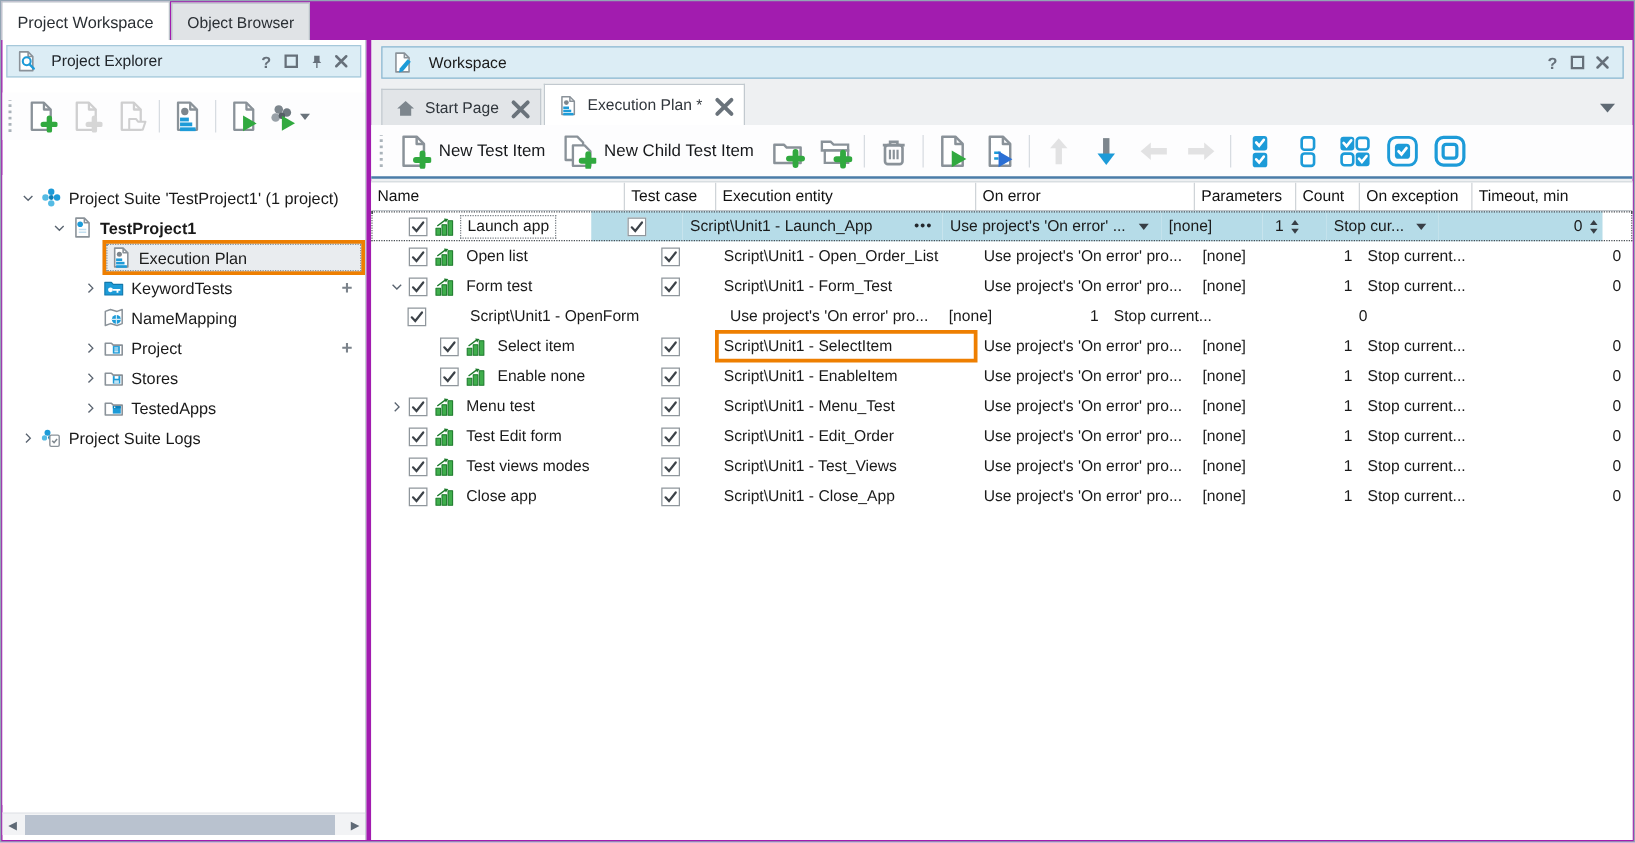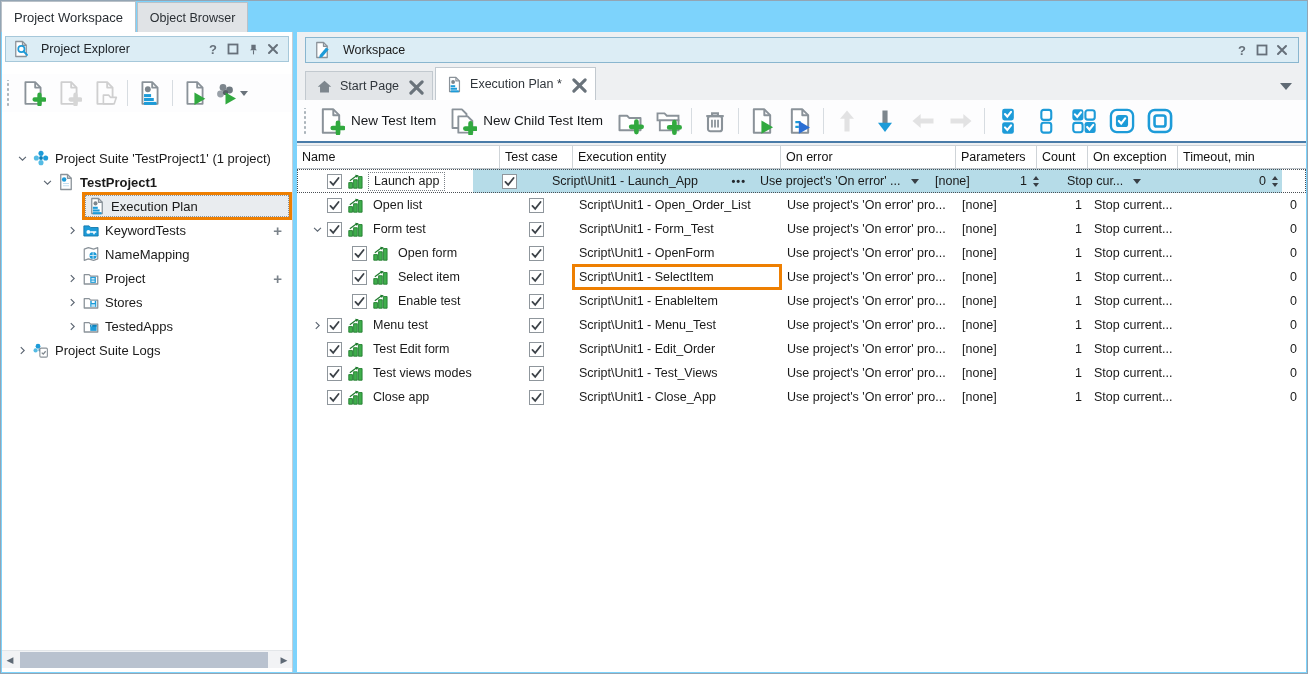--- a/index.html
+++ b/index.html
@@ -5,21 +5,21 @@
   * { box-sizing: border-box; margin: 0; padding: 0; }
   html,body { width:1308px; height:674px; }
   body {
     font-family: "Liberation Sans", sans-serif;
     font-size: 12.5px;
     color: #1a1a1a;
     background: #eceef0;
     position: relative;
     overflow: hidden;
   }
-  .app { position:absolute; inset:0; border:1px solid #93a5b4; background:#7dd3fc; }
+  .app { position:absolute; inset:0; border:1px solid #93a5b4; background:#a21caf; }
 
   
   .main-tabs { position:absolute; left:0; top:0; height:31px; display:flex; align-items:flex-end; }
   .main-tab { height:30px; display:flex; align-items:center; padding:0 12px; background:#e0e3e6;
               border:1px solid #b9c1c8; border-bottom:none; margin-right:1px; cursor:default; font-size:12.5px; color:#2a2f34; }
   .main-tab.active { background:#fff; height:31px; font-size:13px; }
 
   
   .left-panel { position:absolute; left:1px; top:31px; width:291px; bottom:1px; background:#fff; border-right:1px solid #c6cfd6; }
   .panel-header { height:26px; margin:4px 3px 12px 3px; background:#dcedf5; border:1px solid #a6c8da;
@@ -705,50 +705,77 @@
               <span>1</span>
             </div>
             <div class="g-cell" style="width: 90px;">
               <span>Stop current...</span>
             </div>
             <div class="g-cell c-right" style="width: 131px; padding-right: 12px;">
               <span>0</span>
             </div>
           </div>
           <div class="grid-row">
+            <div class="g-cell c-center" style="width: 73px;">
+              <span class="checkbox">
+                <svg viewBox="0 0 14 14">
+                  <path d="M2.6 7.4l3 3.2 5.8-7.4" fill="none" stroke="#3c4248" stroke-width="1.9" stroke-linecap="round"></path>
+                </svg>
+              </span>
+            </div>
+            <div class="g-cell" style="width: 208px;">
+              <span>Script\Unit1 - OpenForm</span>
+            </div>
+            <div class="g-cell" style="width: 175px;">
+              <span>Use project's 'On error' pro...</span>
+            </div>
+            <div class="g-cell" style="width: 81px;">
+              <span>[none]</span>
+            </div>
+            <div class="g-cell c-right" style="width: 51px;">
+              <span>1</span>
+            </div>
+            <div class="g-cell" style="width: 90px;">
+              <span>Stop current...</span>
+            </div>
+            <div class="g-cell c-right" style="width: 131px; padding-right: 12px;">
+              <span>0</span>
+            </div>
+          </div>
+          <div class="grid-row">
             <div class="g-cell c-name name-cell" style="width: 203px;">
               <span class="nc-spacer" style="width: 35px;"></span>
               <span class="nc-expander"></span>
               <span class="checkbox">
                 <svg viewBox="0 0 14 14">
                   <path d="M2.6 7.4l3 3.2 5.8-7.4" fill="none" stroke="#3c4248" stroke-width="1.9" stroke-linecap="round"></path>
                 </svg>
               </span>
               <span class="row-icon">
                 <svg viewBox="0 0 24 24" width="17" height="17">
                   <g stroke="#1d7a2c" stroke-width="1.2" stroke-linejoin="round">
                     <rect x="2.5" y="13.5" width="5.2" height="8" fill="#3fae4c"></rect>
                     <rect x="9.3" y="9.5" width="5.2" height="12" fill="#3fae4c"></rect>
                     <rect x="16.1" y="5" width="5.2" height="16.5" fill="#3fae4c"></rect>
                   </g>
                   <path d="M4 11L14 3.5" stroke="#1d7a2c" stroke-width="1.6"></path>
                   <path d="M11.5 2.5l5 .5-2.8 4z" fill="#1d7a2c"></path>
                 </svg>
               </span>
-              <span class="nc-label">Open form</span>
+              <span class="nc-label">Select item</span>
             </div>
             <div class="g-cell c-center" style="width: 73px;">
               <span class="checkbox">
                 <svg viewBox="0 0 14 14">
                   <path d="M2.6 7.4l3 3.2 5.8-7.4" fill="none" stroke="#3c4248" stroke-width="1.9" stroke-linecap="round"></path>
                 </svg>
               </span>
             </div>
-            <div class="g-cell" style="width: 208px;">
-              <span>Script\Unit1 - OpenForm</span>
+            <div class="g-cell cell-annotated" style="width: 208px;">
+              <span>Script\Unit1 - SelectItem</span>
             </div>
             <div class="g-cell" style="width: 175px;">
               <span>Use project's 'On error' pro...</span>
             </div>
             <div class="g-cell" style="width: 81px;">
               <span>[none]</span>
             </div>
             <div class="g-cell c-right" style="width: 51px;">
               <span>1</span>
             </div>
@@ -772,131 +799,131 @@
                 <svg viewBox="0 0 24 24" width="17" height="17">
                   <g stroke="#1d7a2c" stroke-width="1.2" stroke-linejoin="round">
                     <rect x="2.5" y="13.5" width="5.2" height="8" fill="#3fae4c"></rect>
                     <rect x="9.3" y="9.5" width="5.2" height="12" fill="#3fae4c"></rect>
                     <rect x="16.1" y="5" width="5.2" height="16.5" fill="#3fae4c"></rect>
                   </g>
                   <path d="M4 11L14 3.5" stroke="#1d7a2c" stroke-width="1.6"></path>
                   <path d="M11.5 2.5l5 .5-2.8 4z" fill="#1d7a2c"></path>
                 </svg>
               </span>
-              <span class="nc-label">Select item</span>
+              <span class="nc-label">Enable none</span>
             </div>
             <div class="g-cell c-center" style="width: 73px;">
               <span class="checkbox">
                 <svg viewBox="0 0 14 14">
                   <path d="M2.6 7.4l3 3.2 5.8-7.4" fill="none" stroke="#3c4248" stroke-width="1.9" stroke-linecap="round"></path>
                 </svg>
               </span>
             </div>
-            <div class="g-cell cell-annotated" style="width: 208px;">
-              <span>Script\Unit1 - SelectItem</span>
+            <div class="g-cell" style="width: 208px;">
+              <span>Script\Unit1 - EnableItem</span>
             </div>
             <div class="g-cell" style="width: 175px;">
               <span>Use project's 'On error' pro...</span>
             </div>
             <div class="g-cell" style="width: 81px;">
               <span>[none]</span>
             </div>
             <div class="g-cell c-right" style="width: 51px;">
               <span>1</span>
             </div>
             <div class="g-cell" style="width: 90px;">
               <span>Stop current...</span>
             </div>
             <div class="g-cell c-right" style="width: 131px; padding-right: 12px;">
               <span>0</span>
             </div>
           </div>
           <div class="grid-row">
             <div class="g-cell c-name name-cell" style="width: 203px;">
-              <span class="nc-spacer" style="width: 35px;"></span>
-              <span class="nc-expander"></span>
+              <span class="nc-spacer" style="width: 10px;"></span>
+              <span class="nc-expander">
+                <svg width="11" height="11" viewBox="0 0 16 16">
+                  <path class="expander-glyph" d="M5.5 3l5 5-5 5"></path>
+                </svg>
+              </span>
               <span class="checkbox">
                 <svg viewBox="0 0 14 14">
                   <path d="M2.6 7.4l3 3.2 5.8-7.4" fill="none" stroke="#3c4248" stroke-width="1.9" stroke-linecap="round"></path>
                 </svg>
               </span>
               <span class="row-icon">
                 <svg viewBox="0 0 24 24" width="17" height="17">
                   <g stroke="#1d7a2c" stroke-width="1.2" stroke-linejoin="round">
                     <rect x="2.5" y="13.5" width="5.2" height="8" fill="#3fae4c"></rect>
                     <rect x="9.3" y="9.5" width="5.2" height="12" fill="#3fae4c"></rect>
                     <rect x="16.1" y="5" width="5.2" height="16.5" fill="#3fae4c"></rect>
                   </g>
                   <path d="M4 11L14 3.5" stroke="#1d7a2c" stroke-width="1.6"></path>
                   <path d="M11.5 2.5l5 .5-2.8 4z" fill="#1d7a2c"></path>
                 </svg>
               </span>
-              <span class="nc-label">Enable test</span>
+              <span class="nc-label">Menu test</span>
             </div>
             <div class="g-cell c-center" style="width: 73px;">
               <span class="checkbox">
                 <svg viewBox="0 0 14 14">
                   <path d="M2.6 7.4l3 3.2 5.8-7.4" fill="none" stroke="#3c4248" stroke-width="1.9" stroke-linecap="round"></path>
                 </svg>
               </span>
             </div>
             <div class="g-cell" style="width: 208px;">
-              <span>Script\Unit1 - EnableItem</span>
+              <span>Script\Unit1 - Menu_Test</span>
             </div>
             <div class="g-cell" style="width: 175px;">
               <span>Use project's 'On error' pro...</span>
             </div>
             <div class="g-cell" style="width: 81px;">
               <span>[none]</span>
             </div>
             <div class="g-cell c-right" style="width: 51px;">
               <span>1</span>
             </div>
             <div class="g-cell" style="width: 90px;">
               <span>Stop current...</span>
             </div>
             <div class="g-cell c-right" style="width: 131px; padding-right: 12px;">
               <span>0</span>
             </div>
           </div>
           <div class="grid-row">
             <div class="g-cell c-name name-cell" style="width: 203px;">
               <span class="nc-spacer" style="width: 10px;"></span>
-              <span class="nc-expander">
-                <svg width="11" height="11" viewBox="0 0 16 16">
-                  <path class="expander-glyph" d="M5.5 3l5 5-5 5"></path>
-                </svg>
-              </span>
+              <span class="nc-expander"></span>
               <span class="checkbox">
                 <svg viewBox="0 0 14 14">
                   <path d="M2.6 7.4l3 3.2 5.8-7.4" fill="none" stroke="#3c4248" stroke-width="1.9" stroke-linecap="round"></path>
                 </svg>
               </span>
               <span class="row-icon">
                 <svg viewBox="0 0 24 24" width="17" height="17">
                   <g stroke="#1d7a2c" stroke-width="1.2" stroke-linejoin="round">
                     <rect x="2.5" y="13.5" width="5.2" height="8" fill="#3fae4c"></rect>
                     <rect x="9.3" y="9.5" width="5.2" height="12" fill="#3fae4c"></rect>
                     <rect x="16.1" y="5" width="5.2" height="16.5" fill="#3fae4c"></rect>
                   </g>
                   <path d="M4 11L14 3.5" stroke="#1d7a2c" stroke-width="1.6"></path>
                   <path d="M11.5 2.5l5 .5-2.8 4z" fill="#1d7a2c"></path>
                 </svg>
               </span>
-              <span class="nc-label">Menu test</span>
+              <span class="nc-label">Test Edit form</span>
             </div>
             <div class="g-cell c-center" style="width: 73px;">
               <span class="checkbox">
                 <svg viewBox="0 0 14 14">
                   <path d="M2.6 7.4l3 3.2 5.8-7.4" fill="none" stroke="#3c4248" stroke-width="1.9" stroke-linecap="round"></path>
                 </svg>
               </span>
             </div>
             <div class="g-cell" style="width: 208px;">
-              <span>Script\Unit1 - Menu_Test</span>
+              <span>Script\Unit1 - Edit_Order</span>
             </div>
             <div class="g-cell" style="width: 175px;">
               <span>Use project's 'On error' pro...</span>
             </div>
             <div class="g-cell" style="width: 81px;">
               <span>[none]</span>
             </div>
             <div class="g-cell c-right" style="width: 51px;">
               <span>1</span>
             </div>
@@ -920,31 +947,31 @@
                 <svg viewBox="0 0 24 24" width="17" height="17">
                   <g stroke="#1d7a2c" stroke-width="1.2" stroke-linejoin="round">
                     <rect x="2.5" y="13.5" width="5.2" height="8" fill="#3fae4c"></rect>
                     <rect x="9.3" y="9.5" width="5.2" height="12" fill="#3fae4c"></rect>
                     <rect x="16.1" y="5" width="5.2" height="16.5" fill="#3fae4c"></rect>
                   </g>
                   <path d="M4 11L14 3.5" stroke="#1d7a2c" stroke-width="1.6"></path>
                   <path d="M11.5 2.5l5 .5-2.8 4z" fill="#1d7a2c"></path>
                 </svg>
               </span>
-              <span class="nc-label">Test Edit form</span>
+              <span class="nc-label">Test views modes</span>
             </div>
             <div class="g-cell c-center" style="width: 73px;">
               <span class="checkbox">
                 <svg viewBox="0 0 14 14">
                   <path d="M2.6 7.4l3 3.2 5.8-7.4" fill="none" stroke="#3c4248" stroke-width="1.9" stroke-linecap="round"></path>
                 </svg>
               </span>
             </div>
             <div class="g-cell" style="width: 208px;">
-              <span>Script\Unit1 - Edit_Order</span>
+              <span>Script\Unit1 - Test_Views</span>
             </div>
             <div class="g-cell" style="width: 175px;">
               <span>Use project's 'On error' pro...</span>
             </div>
             <div class="g-cell" style="width: 81px;">
               <span>[none]</span>
             </div>
             <div class="g-cell c-right" style="width: 51px;">
               <span>1</span>
             </div>
@@ -968,68 +995,20 @@
                 <svg viewBox="0 0 24 24" width="17" height="17">
                   <g stroke="#1d7a2c" stroke-width="1.2" stroke-linejoin="round">
                     <rect x="2.5" y="13.5" width="5.2" height="8" fill="#3fae4c"></rect>
                     <rect x="9.3" y="9.5" width="5.2" height="12" fill="#3fae4c"></rect>
                     <rect x="16.1" y="5" width="5.2" height="16.5" fill="#3fae4c"></rect>
                   </g>
                   <path d="M4 11L14 3.5" stroke="#1d7a2c" stroke-width="1.6"></path>
                   <path d="M11.5 2.5l5 .5-2.8 4z" fill="#1d7a2c"></path>
                 </svg>
               </span>
-              <span class="nc-label">Test views modes</span>
-            </div>
-            <div class="g-cell c-center" style="width: 73px;">
-              <span class="checkbox">
-                <svg viewBox="0 0 14 14">
-                  <path d="M2.6 7.4l3 3.2 5.8-7.4" fill="none" stroke="#3c4248" stroke-width="1.9" stroke-linecap="round"></path>
-                </svg>
-              </span>
-            </div>
-            <div class="g-cell" style="width: 208px;">
-              <span>Script\Unit1 - Test_Views</span>
-            </div>
-            <div class="g-cell" style="width: 175px;">
-              <span>Use project's 'On error' pro...</span>
-            </div>
-            <div class="g-cell" style="width: 81px;">
-              <span>[none]</span>
-            </div>
-            <div class="g-cell c-right" style="width: 51px;">
-              <span>1</span>
-            </div>
-            <div class="g-cell" style="width: 90px;">
-              <span>Stop current...</span>
-            </div>
-            <div class="g-cell c-right" style="width: 131px; padding-right: 12px;">
-              <span>0</span>
-            </div>
-          </div>
-          <div class="grid-row">
-            <div class="g-cell c-name name-cell" style="width: 203px;">
-              <span class="nc-spacer" style="width: 10px;"></span>
-              <span class="nc-expander"></span>
-              <span class="checkbox">
-                <svg viewBox="0 0 14 14">
-                  <path d="M2.6 7.4l3 3.2 5.8-7.4" fill="none" stroke="#3c4248" stroke-width="1.9" stroke-linecap="round"></path>
-                </svg>
-              </span>
-              <span class="row-icon">
-                <svg viewBox="0 0 24 24" width="17" height="17">
-                  <g stroke="#1d7a2c" stroke-width="1.2" stroke-linejoin="round">
-                    <rect x="2.5" y="13.5" width="5.2" height="8" fill="#3fae4c"></rect>
-                    <rect x="9.3" y="9.5" width="5.2" height="12" fill="#3fae4c"></rect>
-                    <rect x="16.1" y="5" width="5.2" height="16.5" fill="#3fae4c"></rect>
-                  </g>
-                  <path d="M4 11L14 3.5" stroke="#1d7a2c" stroke-width="1.6"></path>
-                  <path d="M11.5 2.5l5 .5-2.8 4z" fill="#1d7a2c"></path>
-                </svg>
-              </span>
               <span class="nc-label">Close app</span>
             </div>
             <div class="g-cell c-center" style="width: 73px;">
               <span class="checkbox">
                 <svg viewBox="0 0 14 14">
                   <path d="M2.6 7.4l3 3.2 5.8-7.4" fill="none" stroke="#3c4248" stroke-width="1.9" stroke-linecap="round"></path>
                 </svg>
               </span>
             </div>
             <div class="g-cell" style="width: 208px;">

